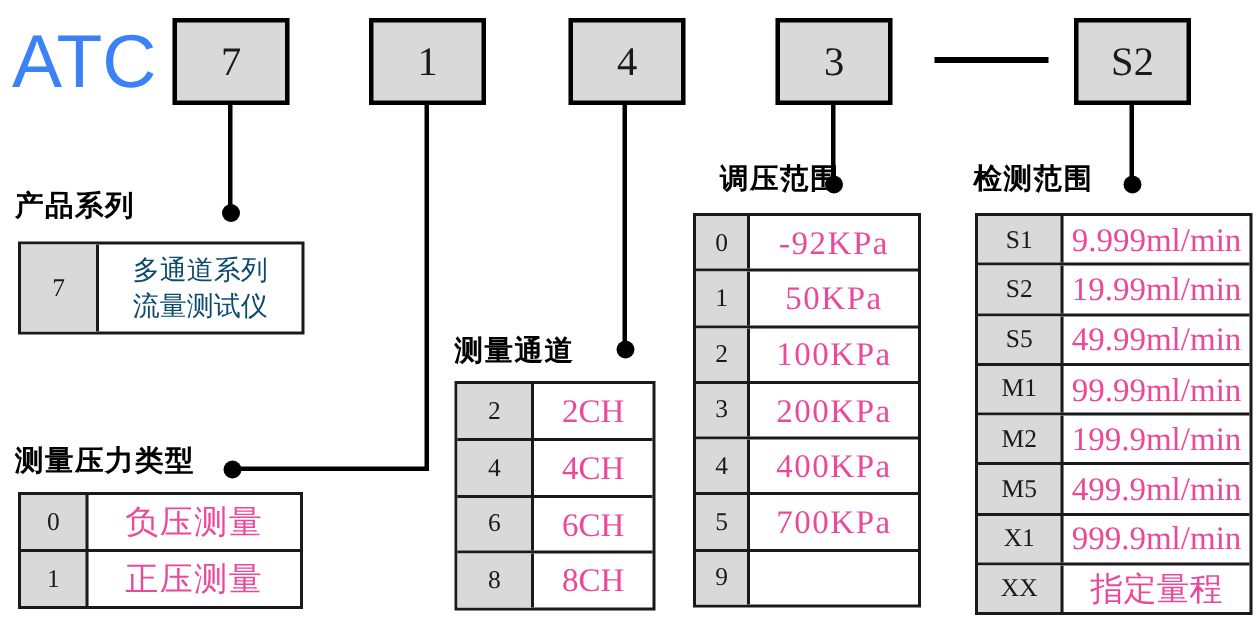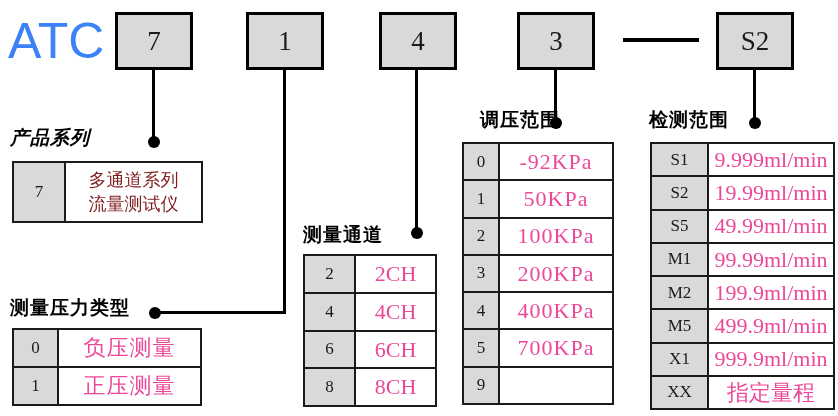--- a/index.html
+++ b/index.html
@@ -42,21 +42,21 @@
     width:var(--codew,50px); flex:0 0 var(--codew,50px); box-sizing:border-box;
     background:#d9d9d9; border-right:2px solid #1a1a1a;
     display:flex; align-items:center; justify-content:center;
     font-family:"Liberation Serif","DejaVu Serif",serif; font-size:17px; color:#1a1a1a;
   }
   .tval {
     flex:1; display:flex; align-items:center; justify-content:center;
     font-family:"Liberation Serif","DejaVu Serif",serif; font-size:22px; color:#ec4899;
     text-align:center; white-space:pre-line; line-height:1.35;
   }
-  .table-series .tval { font-size:18px; color:#7f1d1d; }
+  .table-series .tval { font-size:18px; color:#0c4a6e; }
   .table-ptype .tval, .table-prange .tval { letter-spacing:1px; }
 </style>
 </head>
 <body>
 
 <div class="canvas">
 
   <div class="brand">ATC</div>
 
   <div class="code-box" style="left:115px">
@@ -85,21 +85,21 @@
 
   <div class="vline" style="left:415px; top:70px; height:164px;"></div>
   <div class="dot" style="left:411px; top:227px;"></div>
 
   <div class="vline" style="left:554px; top:70px; height:54px;"></div>
   <div class="dot" style="left:550px; top:117px;"></div>
 
   <div class="vline" style="left:753px; top:70px; height:54px;"></div>
   <div class="dot" style="left:749px; top:117px;"></div>
 
-  <div class="sec-title" style="left:10px; top:126px;font-style:italic;">产品系列</div>
+  <div class="sec-title" style="left:10px; top:126px;">产品系列</div>
   <div class="sec-title" style="left:10px; top:296px;">测量压力类型</div>
   <div class="sec-title" style="left:303px; top:223px;">测量通道</div>
   <div class="sec-title" style="left:480px; top:108px;">调压范围</div>
   <div class="sec-title" style="left:649px; top:108px;">检测范围</div>
 
   <div class="table table-series" style="left:12px; top:161px; width:191px; height:62px; --codew:52px;">
       <div class="trow">
         <div class="tcode">7</div>
         <div class="tval">多通道系列
 流量测试仪</div>

